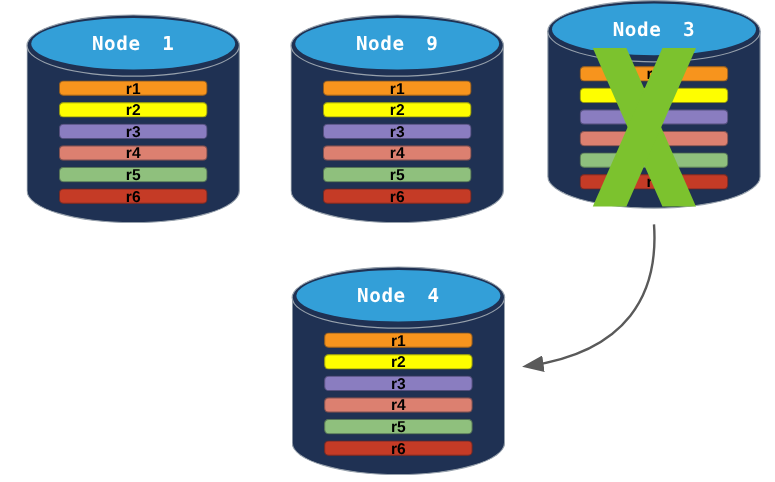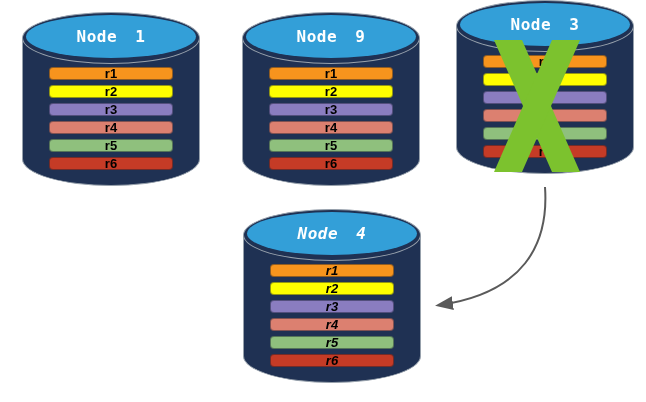--- a/index.html
+++ b/index.html
@@ -17,21 +17,21 @@
   }
   
   .cylinder {
     position: absolute;
     width: 178px;
     height: 174px;
   }
   .pos-0 { left: 22px;  top: 12px; }
   .pos-1 { left: 242px; top: 12px; }
   .pos-2 { left: 456px; top: 0; }
-  .pos-3 { left: 243px; top: 209px; font-style: italic; }
+  .pos-3 { left: 243px; top: 222px; }
 
   .cyl-body {
     position: absolute;
     left: 0; right: 0;
     top: 26px; bottom: 0;
     background: var(--navy, #1F3153);
     border: 1px solid var(--outline, #97A1AC);
     border-top: none;
     border-radius: 0 0 50% 50% / 0 0 27px 27px;
     box-sizing: border-box;

